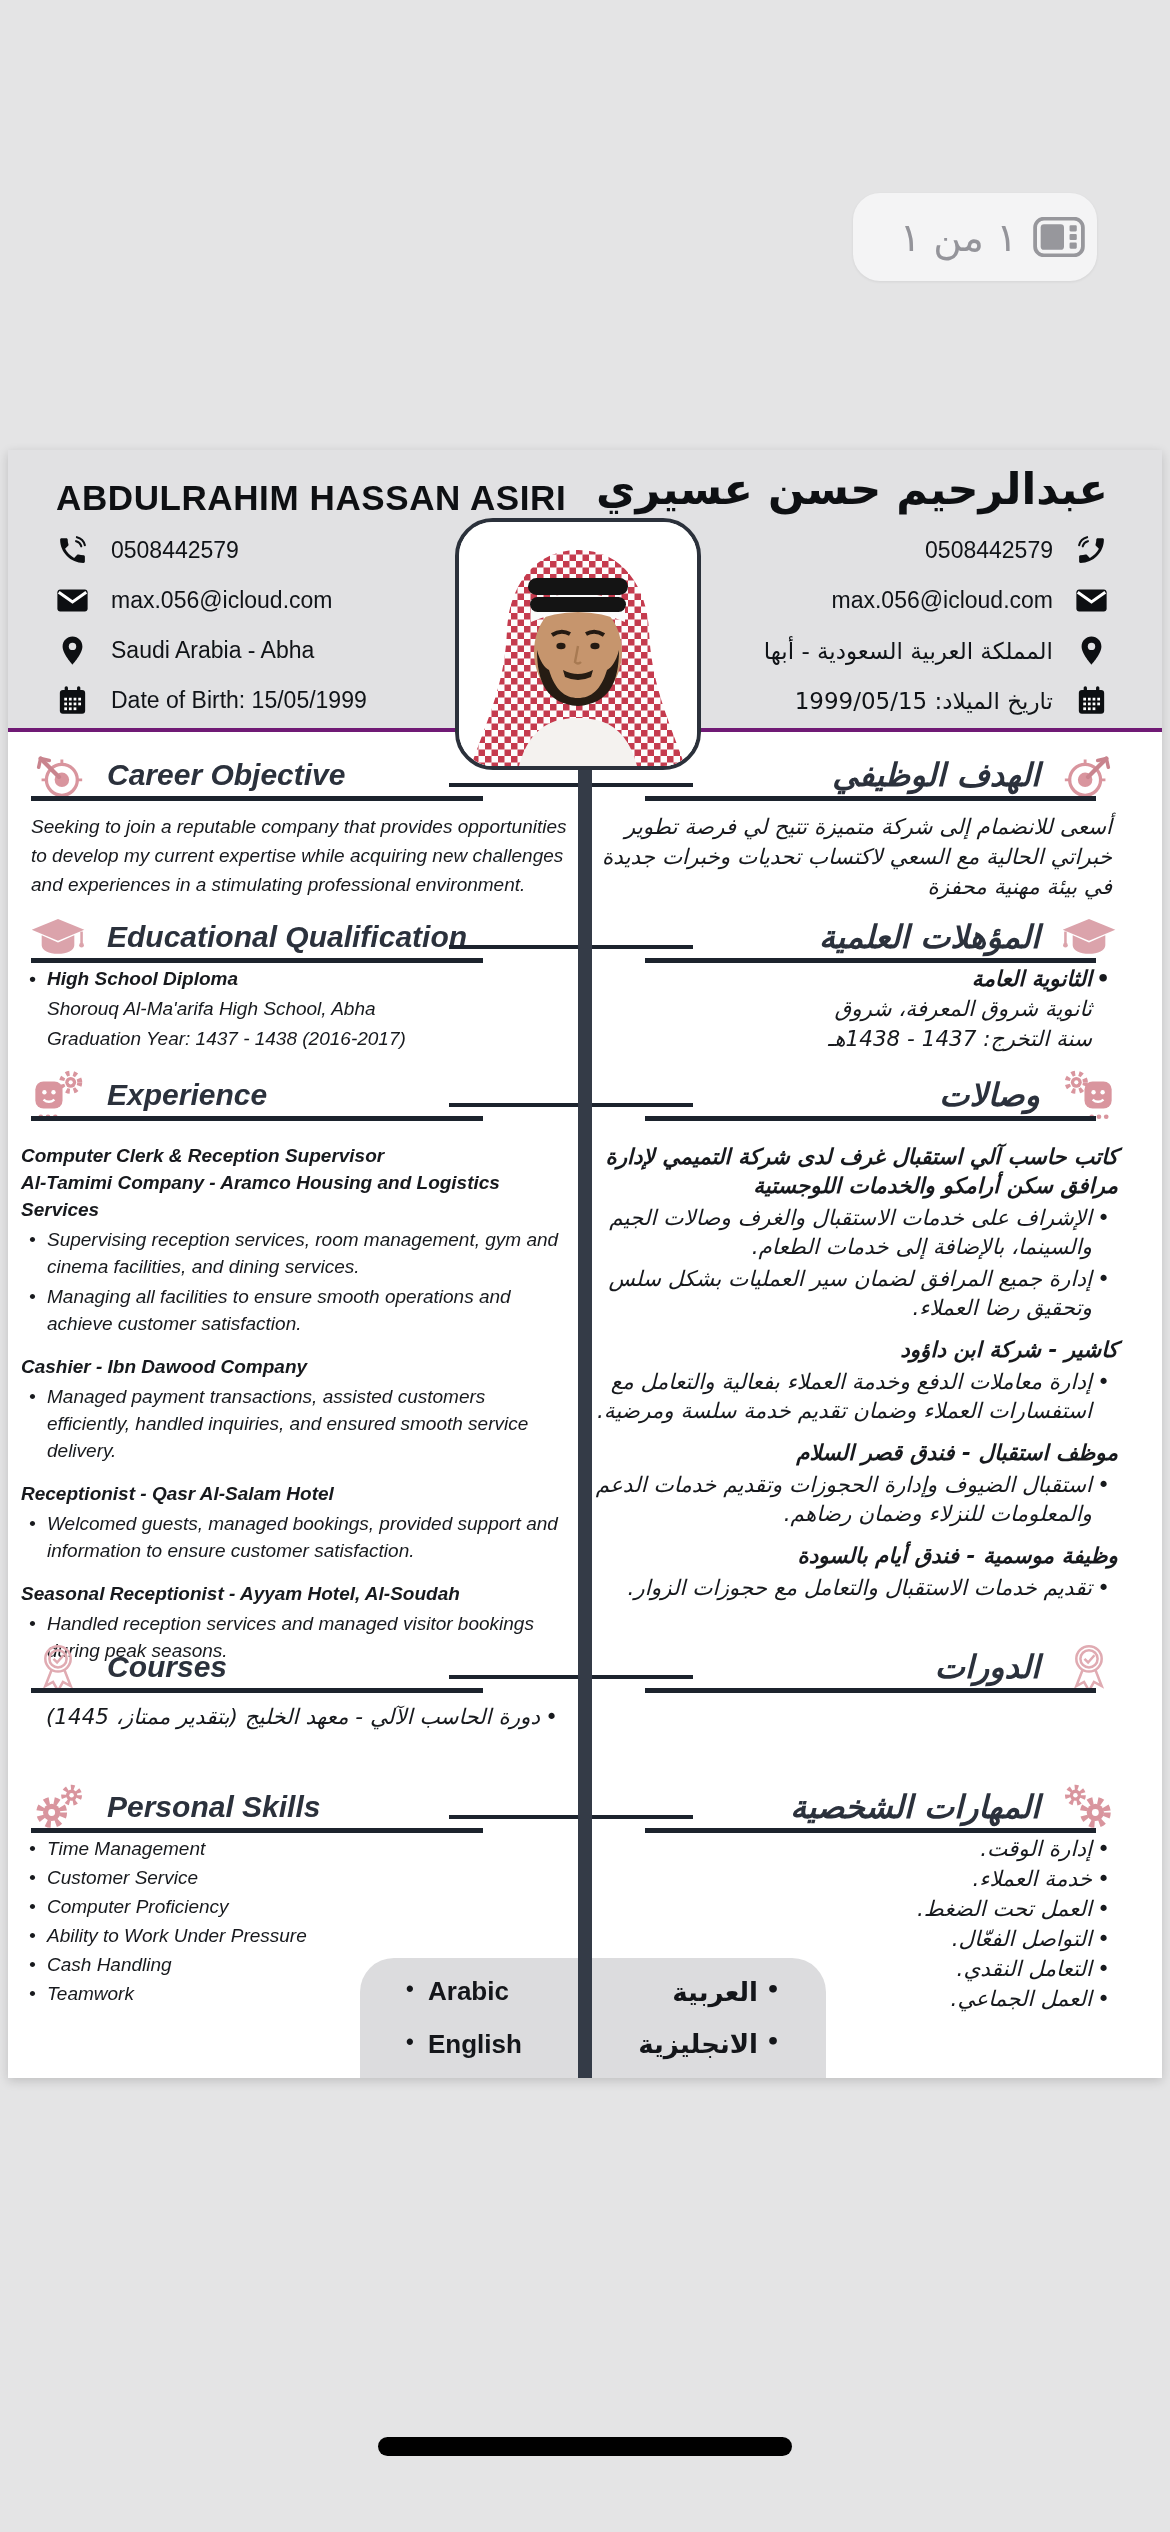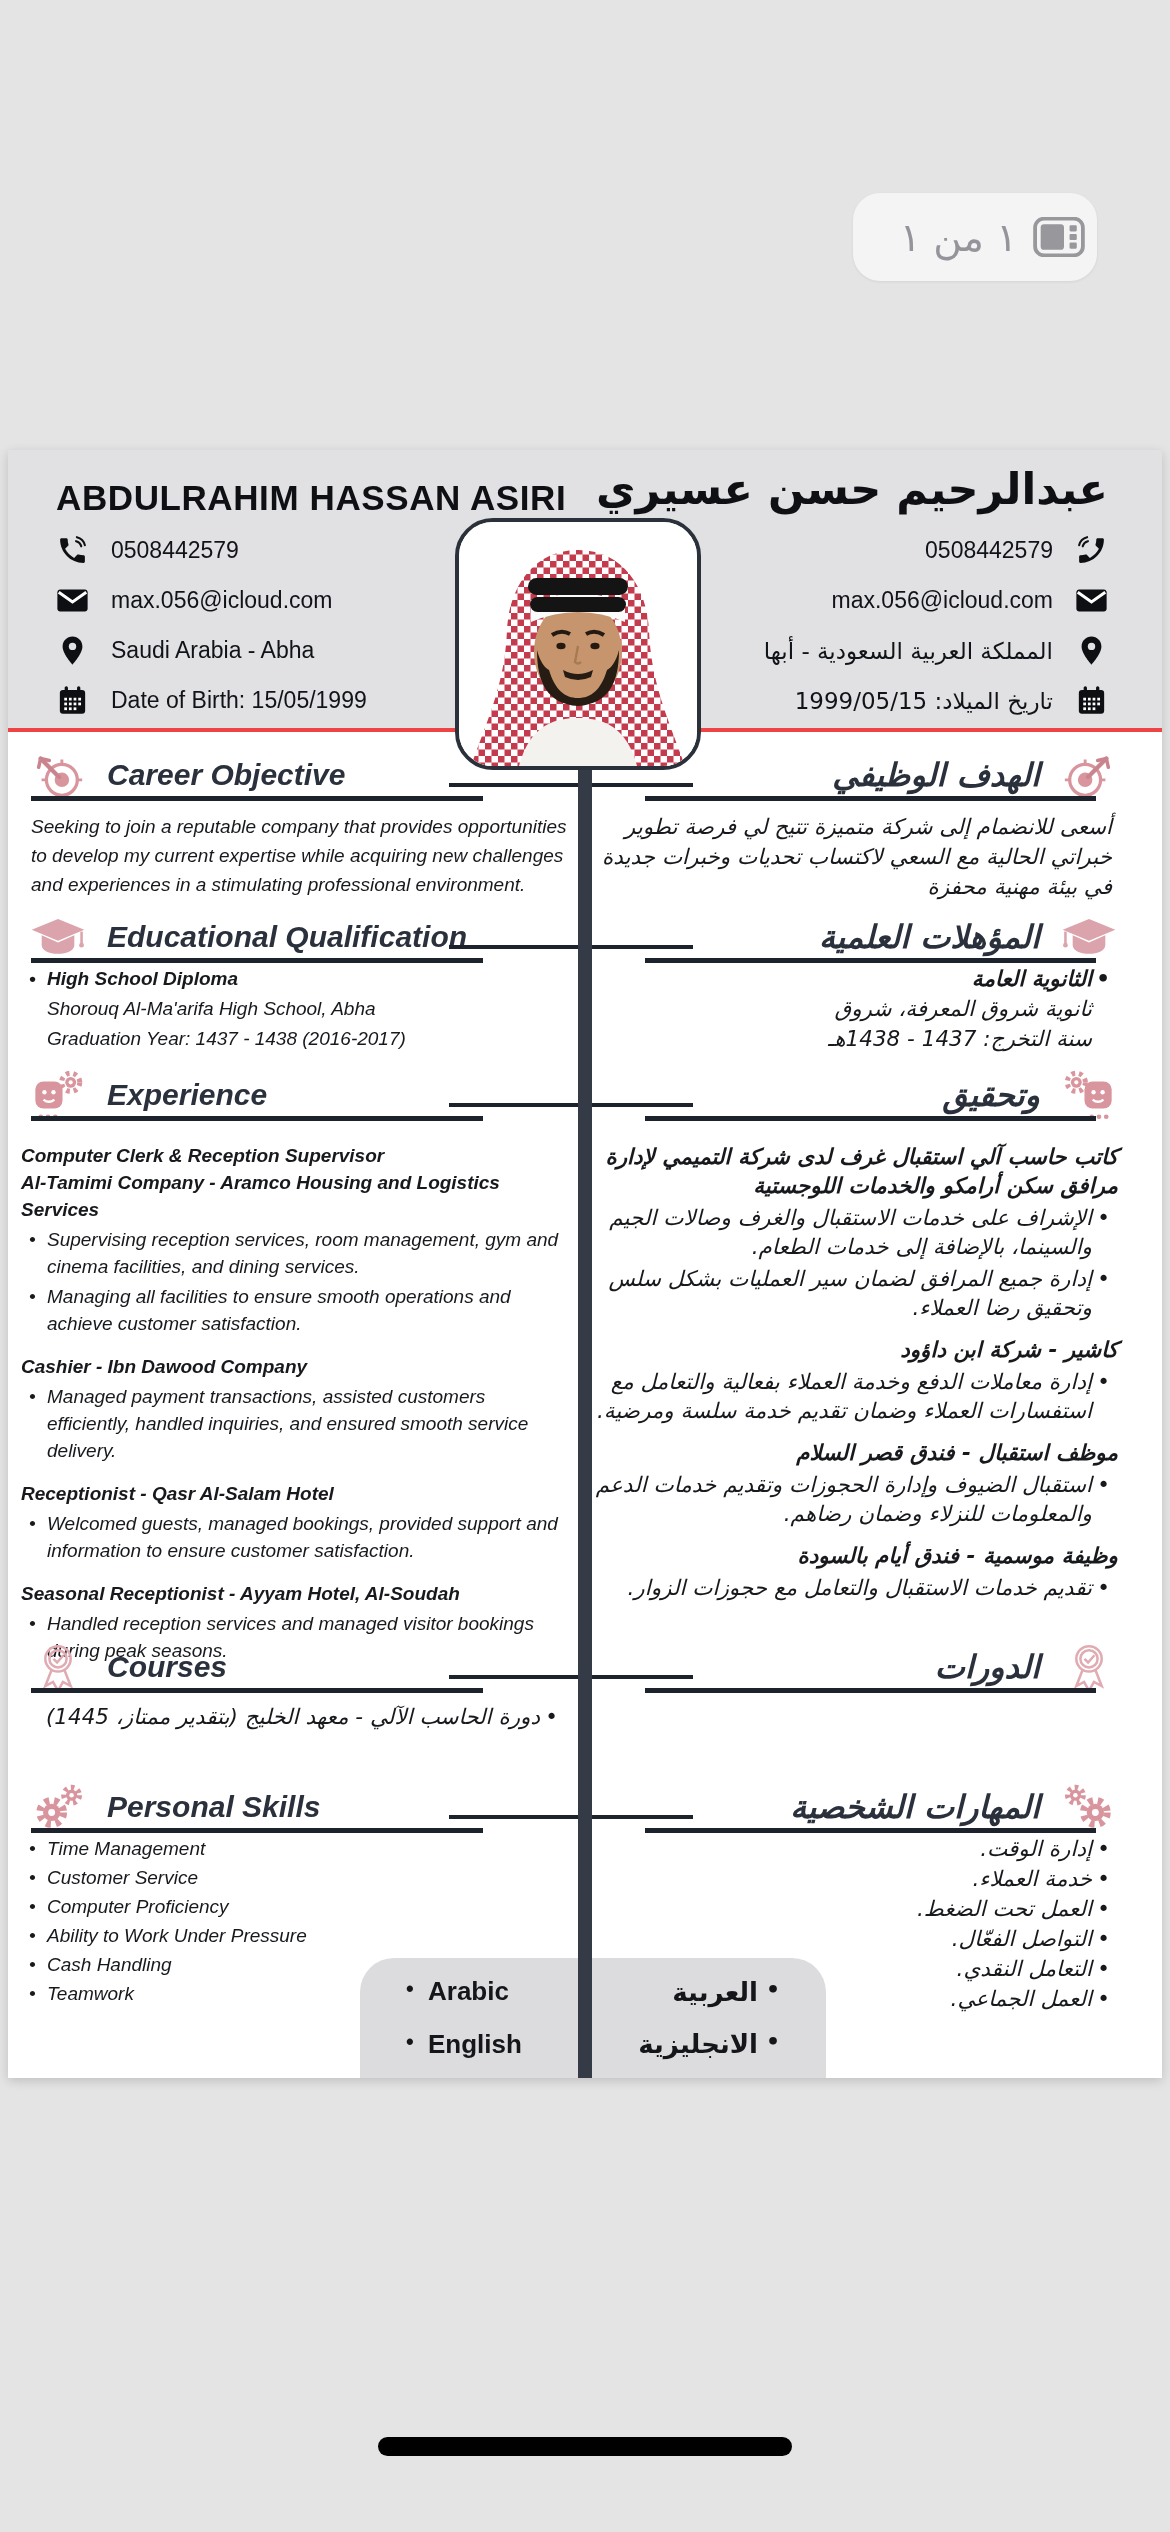--- a/index.html
+++ b/index.html
@@ -11,21 +11,21 @@
   .pill{position:absolute;left:853px;top:193px;width:244px;height:88px;background:#f4f4f5;
         border-radius:27px;display:flex;align-items:center;justify-content:center;gap:16px;
         box-shadow:0 1px 3px rgba(0,0,0,.07);}
   .pill-txt{font-size:39px;color:#94949a;direction:rtl;margin-left:35px;}
   .home-bar{position:absolute;left:378px;top:2437px;width:414px;height:19px;border-radius:10px;background:#000;}
 
   
   .page{position:absolute;left:8px;top:450px;width:1154px;height:1628px;background:#ffffff;
         box-shadow:0 3px 10px rgba(0,0,0,.16);}
   .hdr{position:absolute;left:0;top:0;width:100%;height:282px;background:#e1e1e3;
-       border-bottom:4px solid #ef4444;box-sizing:border-box;text-align:right;}
+       border-bottom:4px solid #701a75;box-sizing:border-box;text-align:right;}
   .name-en{position:absolute;left:48px;top:28px;font-size:35px;font-weight:bold;color:#0e1013;letter-spacing:.6px;}
   .name-ar{position:absolute;right:54px;top:14px;font-size:43px;font-weight:bold;color:#0e1013;direction:rtl;}
   .contacts{position:absolute;top:84px;display:flex;flex-direction:column;gap:17px;}
   .contacts.l{left:48px;}
   .contacts.r{right:54px;direction:rtl;}
   .crow{display:flex;align-items:center;gap:22px;font-size:23px;color:#101317;height:33px;}
   .cicon{width:33px;height:33px;flex:0 0 33px;}
   .cicon svg{width:100%;height:100%;display:block;}
   .flip{transform:scaleX(-1);}
 
@@ -357,21 +357,21 @@
               <circle cx="18" cy="18" r="2.3" fill="#fff"></circle>
               <rect x="27" y="17" width="30" height="30" rx="9" fill="#d9959e"></rect>
               <circle cx="37" cy="29" r="2.4" fill="#fff"></circle>
               <circle cx="47" cy="29" r="2.4" fill="#fff"></circle>
               <path d="M36 37 q6 5 12 0" stroke="#fff" stroke-width="2.6" fill="none"></path>
               <circle cx="35" cy="56" r="2.6" fill="#d9959e"></circle>
               <circle cx="43" cy="56" r="2.6" fill="#d9959e"></circle>
               <circle cx="51" cy="56" r="2.6" fill="#d9959e"></circle>
             </svg>
           </span>
-        <span class="sec-t">وتحقيق</span>
+        <span class="sec-t">وصالات</span>
         <i class="rule-a"></i>
         <i class="rule-b"></i>
       </div>
     </div>
   </div>
 
   <div class="row" style="top:692px;">
     <div class="cl body-en" style="line-height:27px;">
       <div class="job">
         <p class="bold">Computer Clerk &amp; Reception Supervisor</p>

